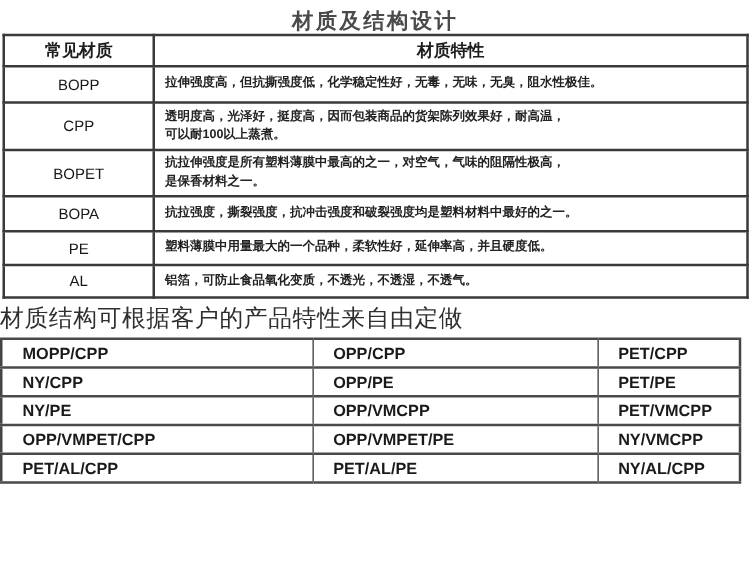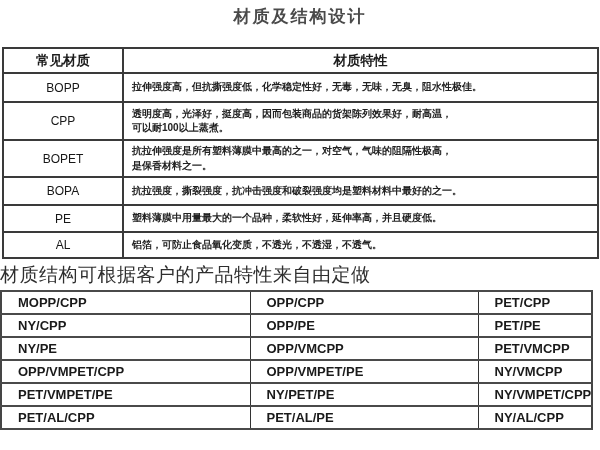--- a/index.html
+++ b/index.html
@@ -21,21 +21,20 @@
     height: 27px;
     letter-spacing: 2px;
   }
 
   
   table { border-collapse: collapse; table-layout: fixed; }
   .materials-table {
     width: 595px;
     margin-left: 2px;
     border: 2px solid #3a3a3a;
-    margin-top: 20px;
   }
   .materials-table td, .materials-table th {
     border: 2px solid #3a3a3a;
     vertical-align: middle;
   }
   .materials-table th {
     font-size: 13.5px;
     font-weight: bold;
     color: #1d1d1d;
     text-align: center;
@@ -168,25 +167,20 @@
         <td>NY/PE</td>
         <td>OPP/VMCPP</td>
         <td>PET/VMCPP</td>
       </tr>
       <tr>
         <td>OPP/VMPET/CPP</td>
         <td>OPP/VMPET/PE</td>
         <td>NY/VMCPP</td>
       </tr>
       <tr>
-        <td>PET/VMPET/PE</td>
-        <td>NY/PET/PE</td>
-        <td>NY/VMPET/CPP</td>
-      </tr>
-      <tr>
         <td>PET/AL/CPP</td>
         <td>PET/AL/PE</td>
         <td>NY/AL/CPP</td>
       </tr>
     </tbody>
   </table>
 
 </div>
 
 </body></html>

